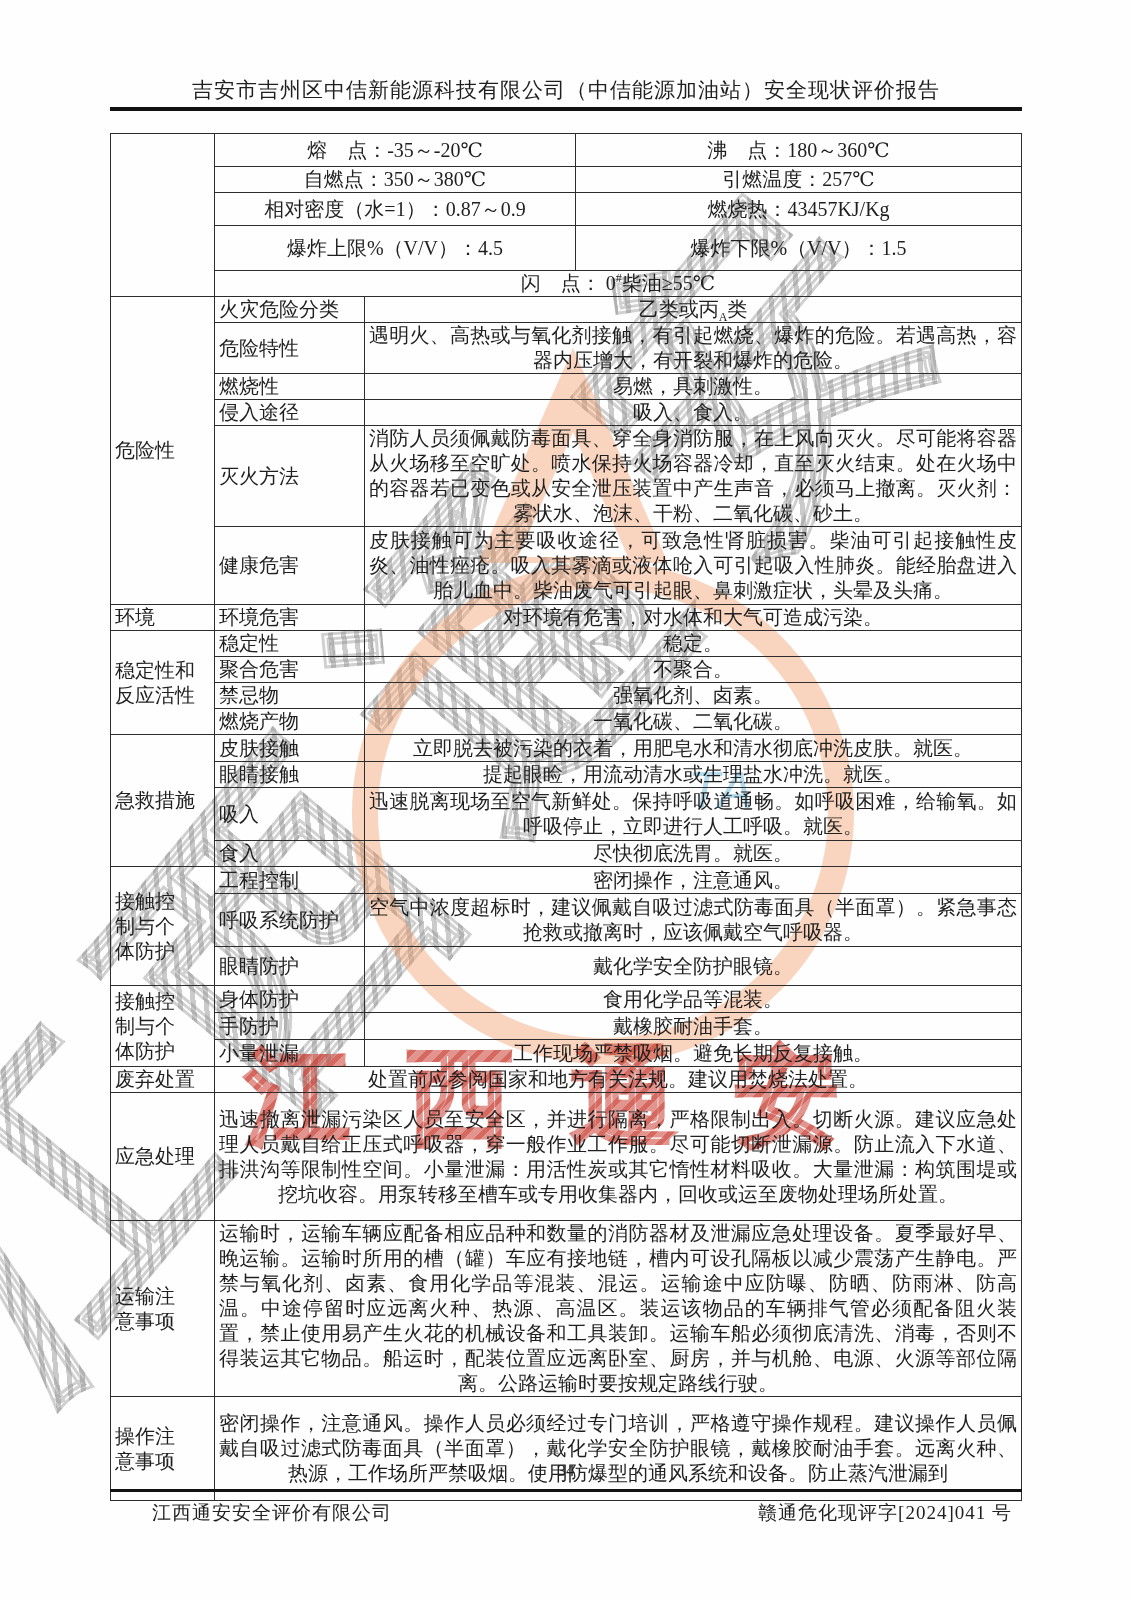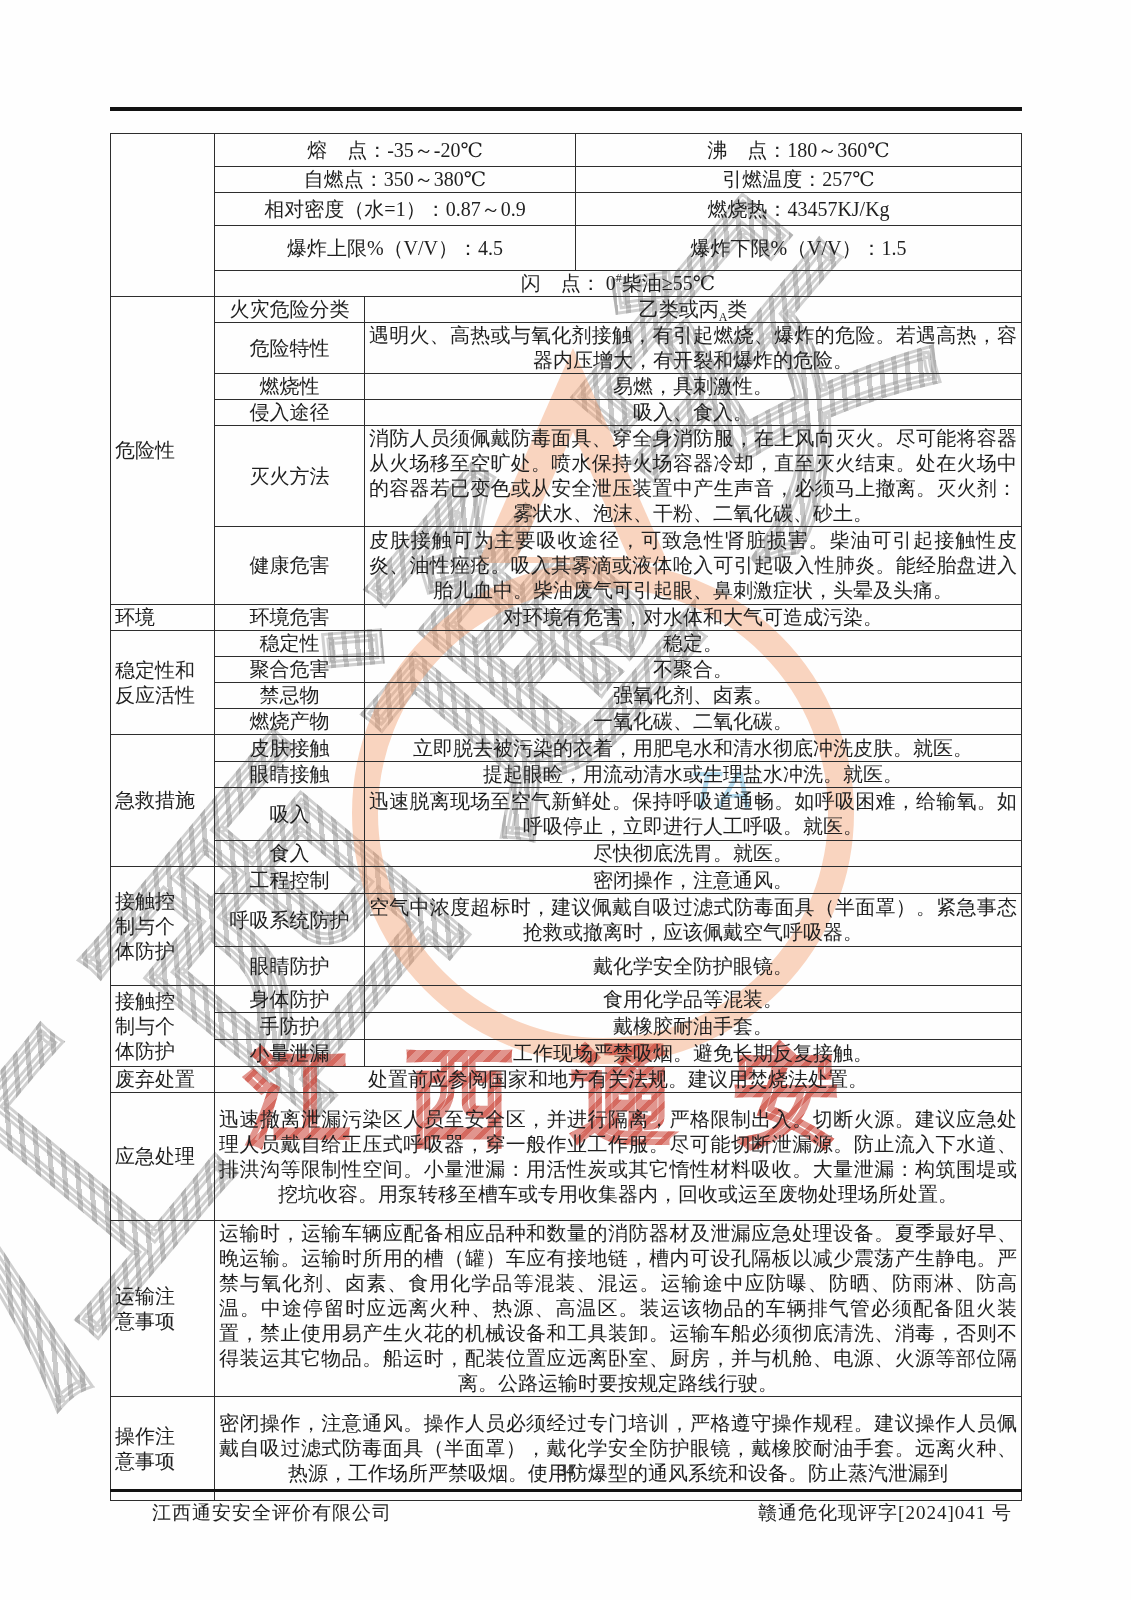--- a/index.html
+++ b/index.html
@@ -39,40 +39,41 @@
   .page-number{position:absolute; z-index:2; top:1461px; left:110px; width:912px; text-align:center; font-size:17px;}
   .footer-rule{position:absolute; z-index:2; top:1489px; left:110px; width:912px; height:3px; background:#121212;}
   .footer-left{position:absolute; z-index:2; top:1500px; left:152px; font-size:19px; letter-spacing:1px;}
   .footer-right{position:absolute; z-index:2; top:1500px; right:119px; font-size:19px; letter-spacing:1px;}
   
   table.doc{position:absolute; z-index:1; left:110px; top:133px; width:911px;
     border-collapse:collapse; table-layout:fixed; background:transparent;}
   table.doc td{border:1px solid #2d2d2d; vertical-align:middle; font-size:20px;
     padding:0 4px; overflow:hidden; line-height:25px;}
   td.c1{text-align:left; white-space:pre-line; line-height:30px;}
-  td.lab{text-align:center; white-space:pre-line;font-family:Liberation Serif, serif;}
+  td.lab{text-align:left; white-space:pre-line;font-family:Liberation Serif, serif;}
   td.val{text-align:center;}
   td.par{text-align:justify; text-align-last:center; padding:1px 7px;}
   td.lh24{line-height:24px;}
   td.lh20{line-height:20px; font-size:19px;}
   sup.mark{font-size:12px; vertical-align:super; line-height:0;}
   sub.mark{font-size:12px; vertical-align:sub; line-height:0;}
 </style>
 </head>
 <body>
 
 <div class="page">
 
   <div class="wm wm-gray">江西通安</div>
   <div class="wm wm-ring"></div>
   <div class="wm wm-tri-outer"></div>
   <div class="wm wm-tri-inner"></div>
   <div class="wm wm-ta">TA</div>
   <div class="wm wm-red">江西通安</div>
 
+  <div class="header-title">吉安市吉州区中佶新能源科技有限公司（中佶能源加油站）安全现状评价报告</div>
   <div class="header-rule"></div>
 
   <table class="doc">
     <colgroup>
         <col style="width:104px">
         <col style="width:150px">
         <col style="width:211px">
         <col style="width:446px">
       </colgroup>
 

